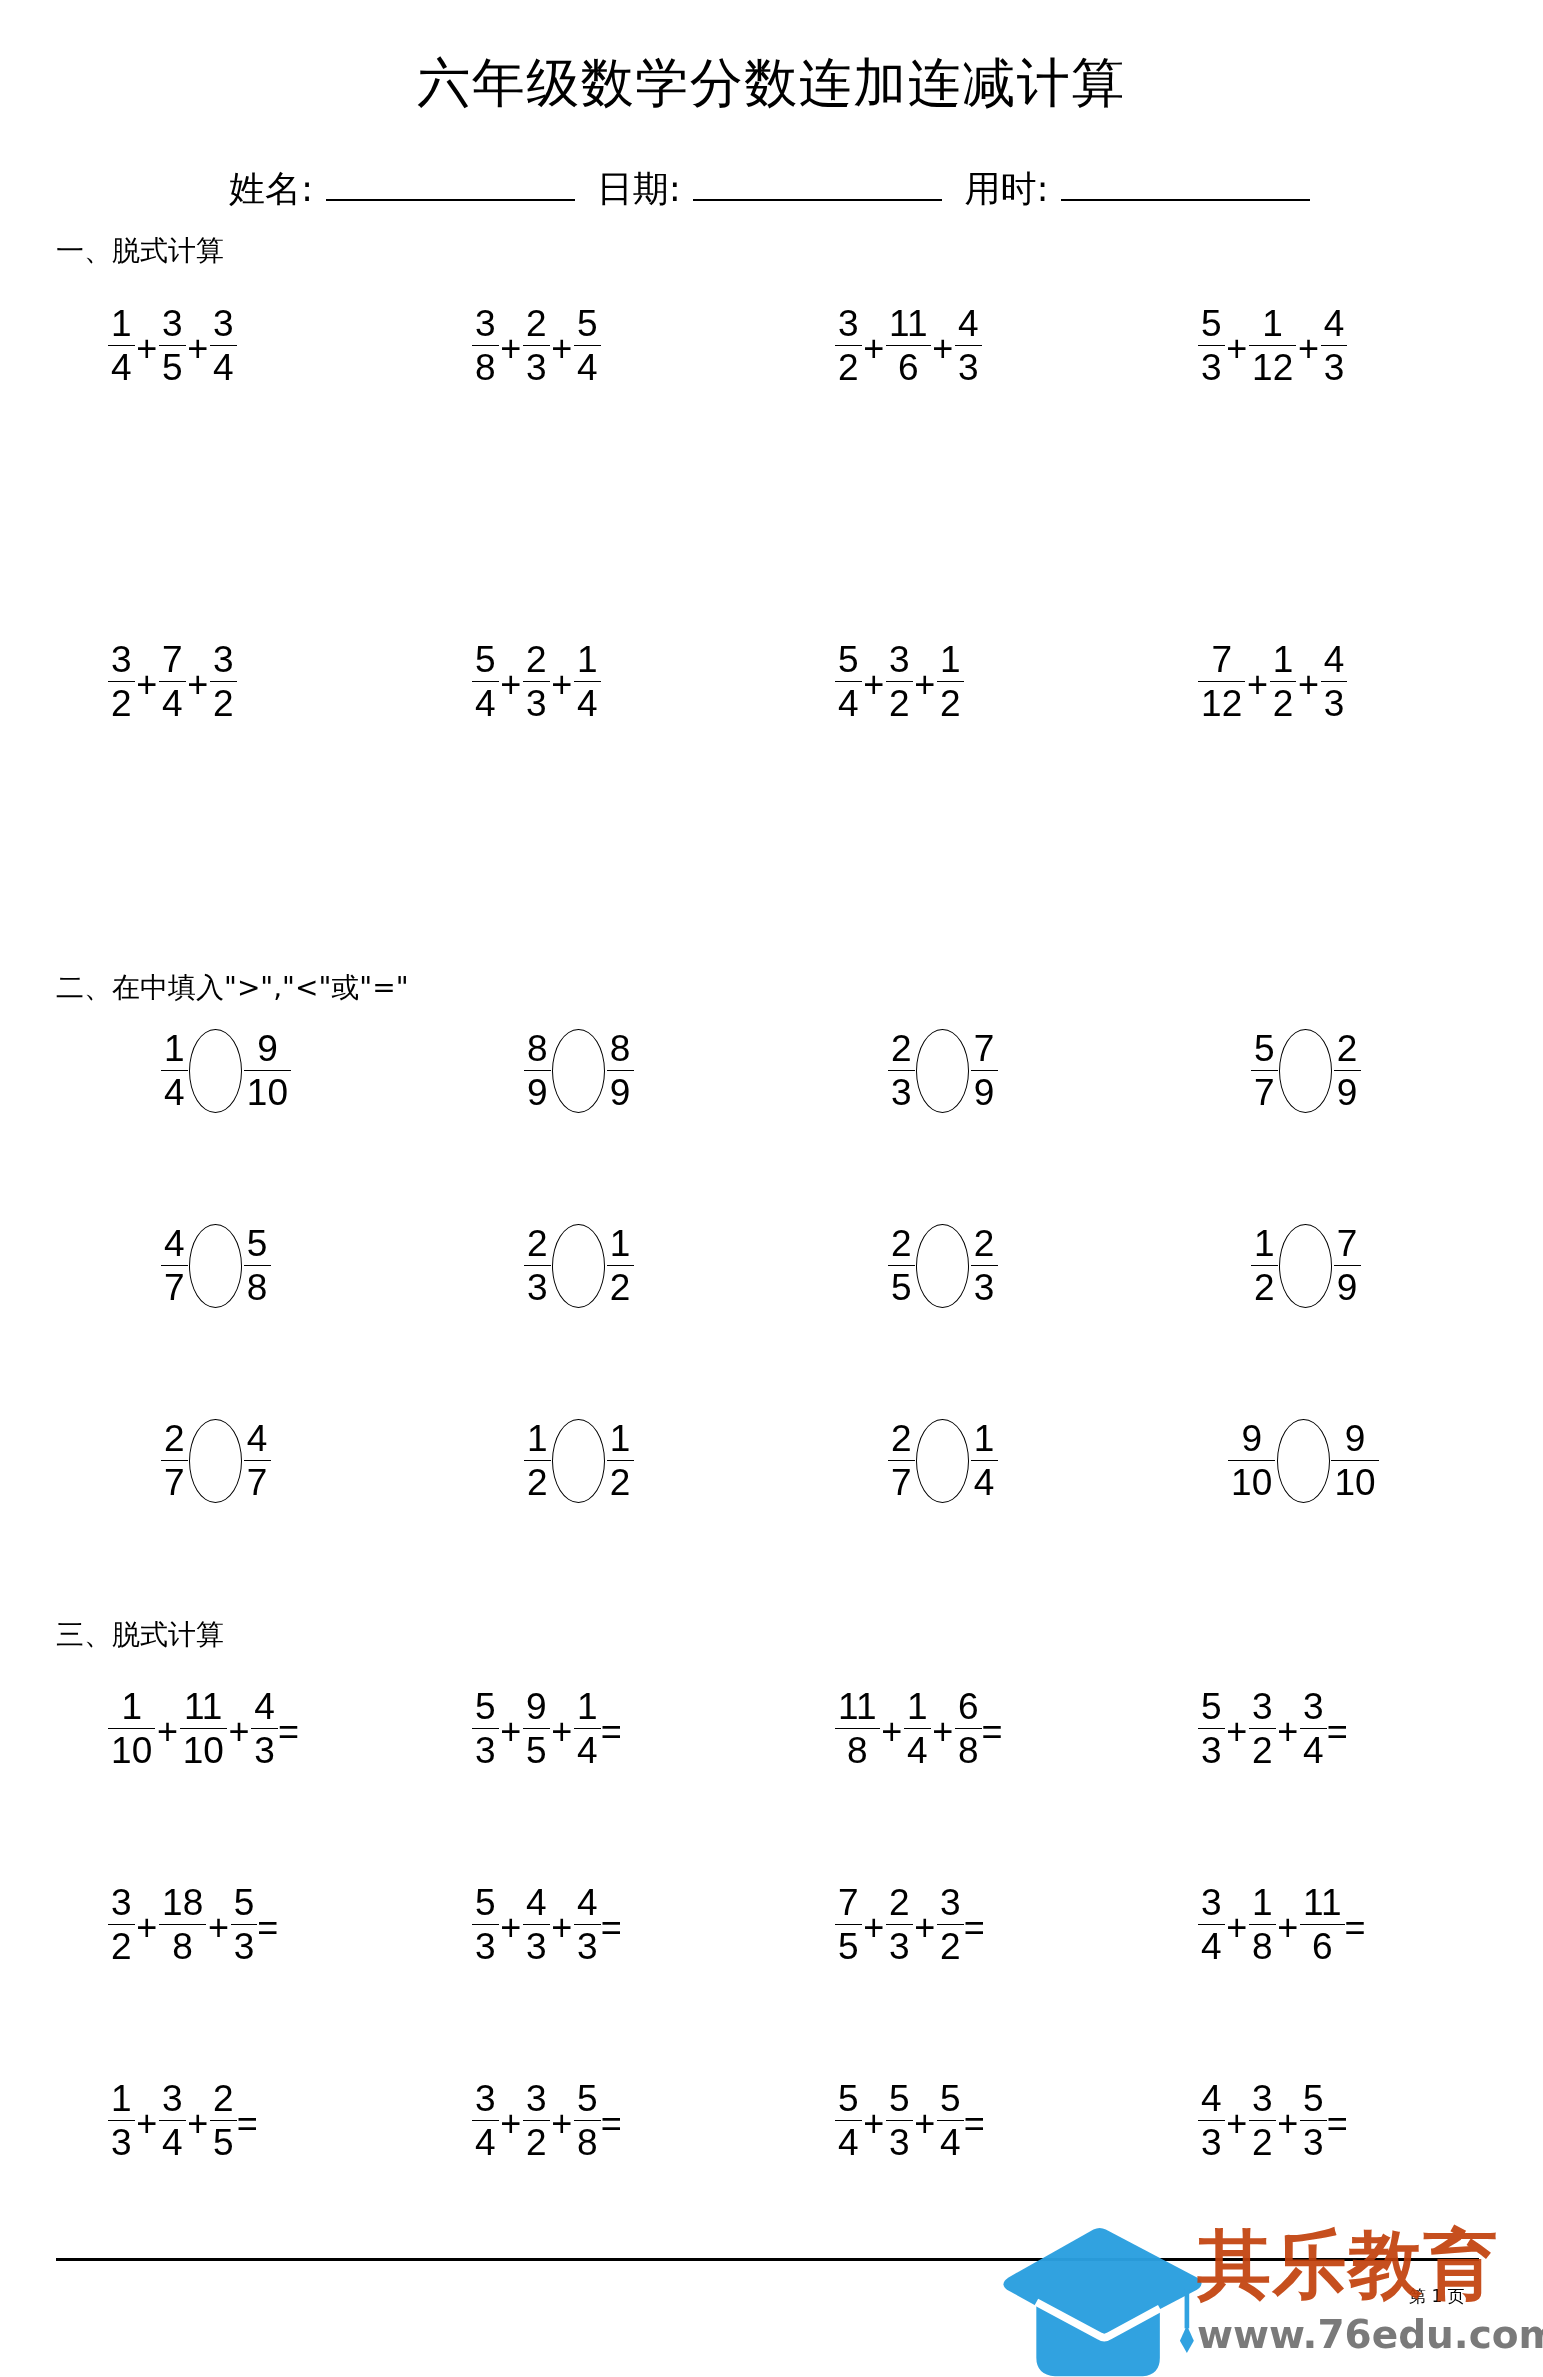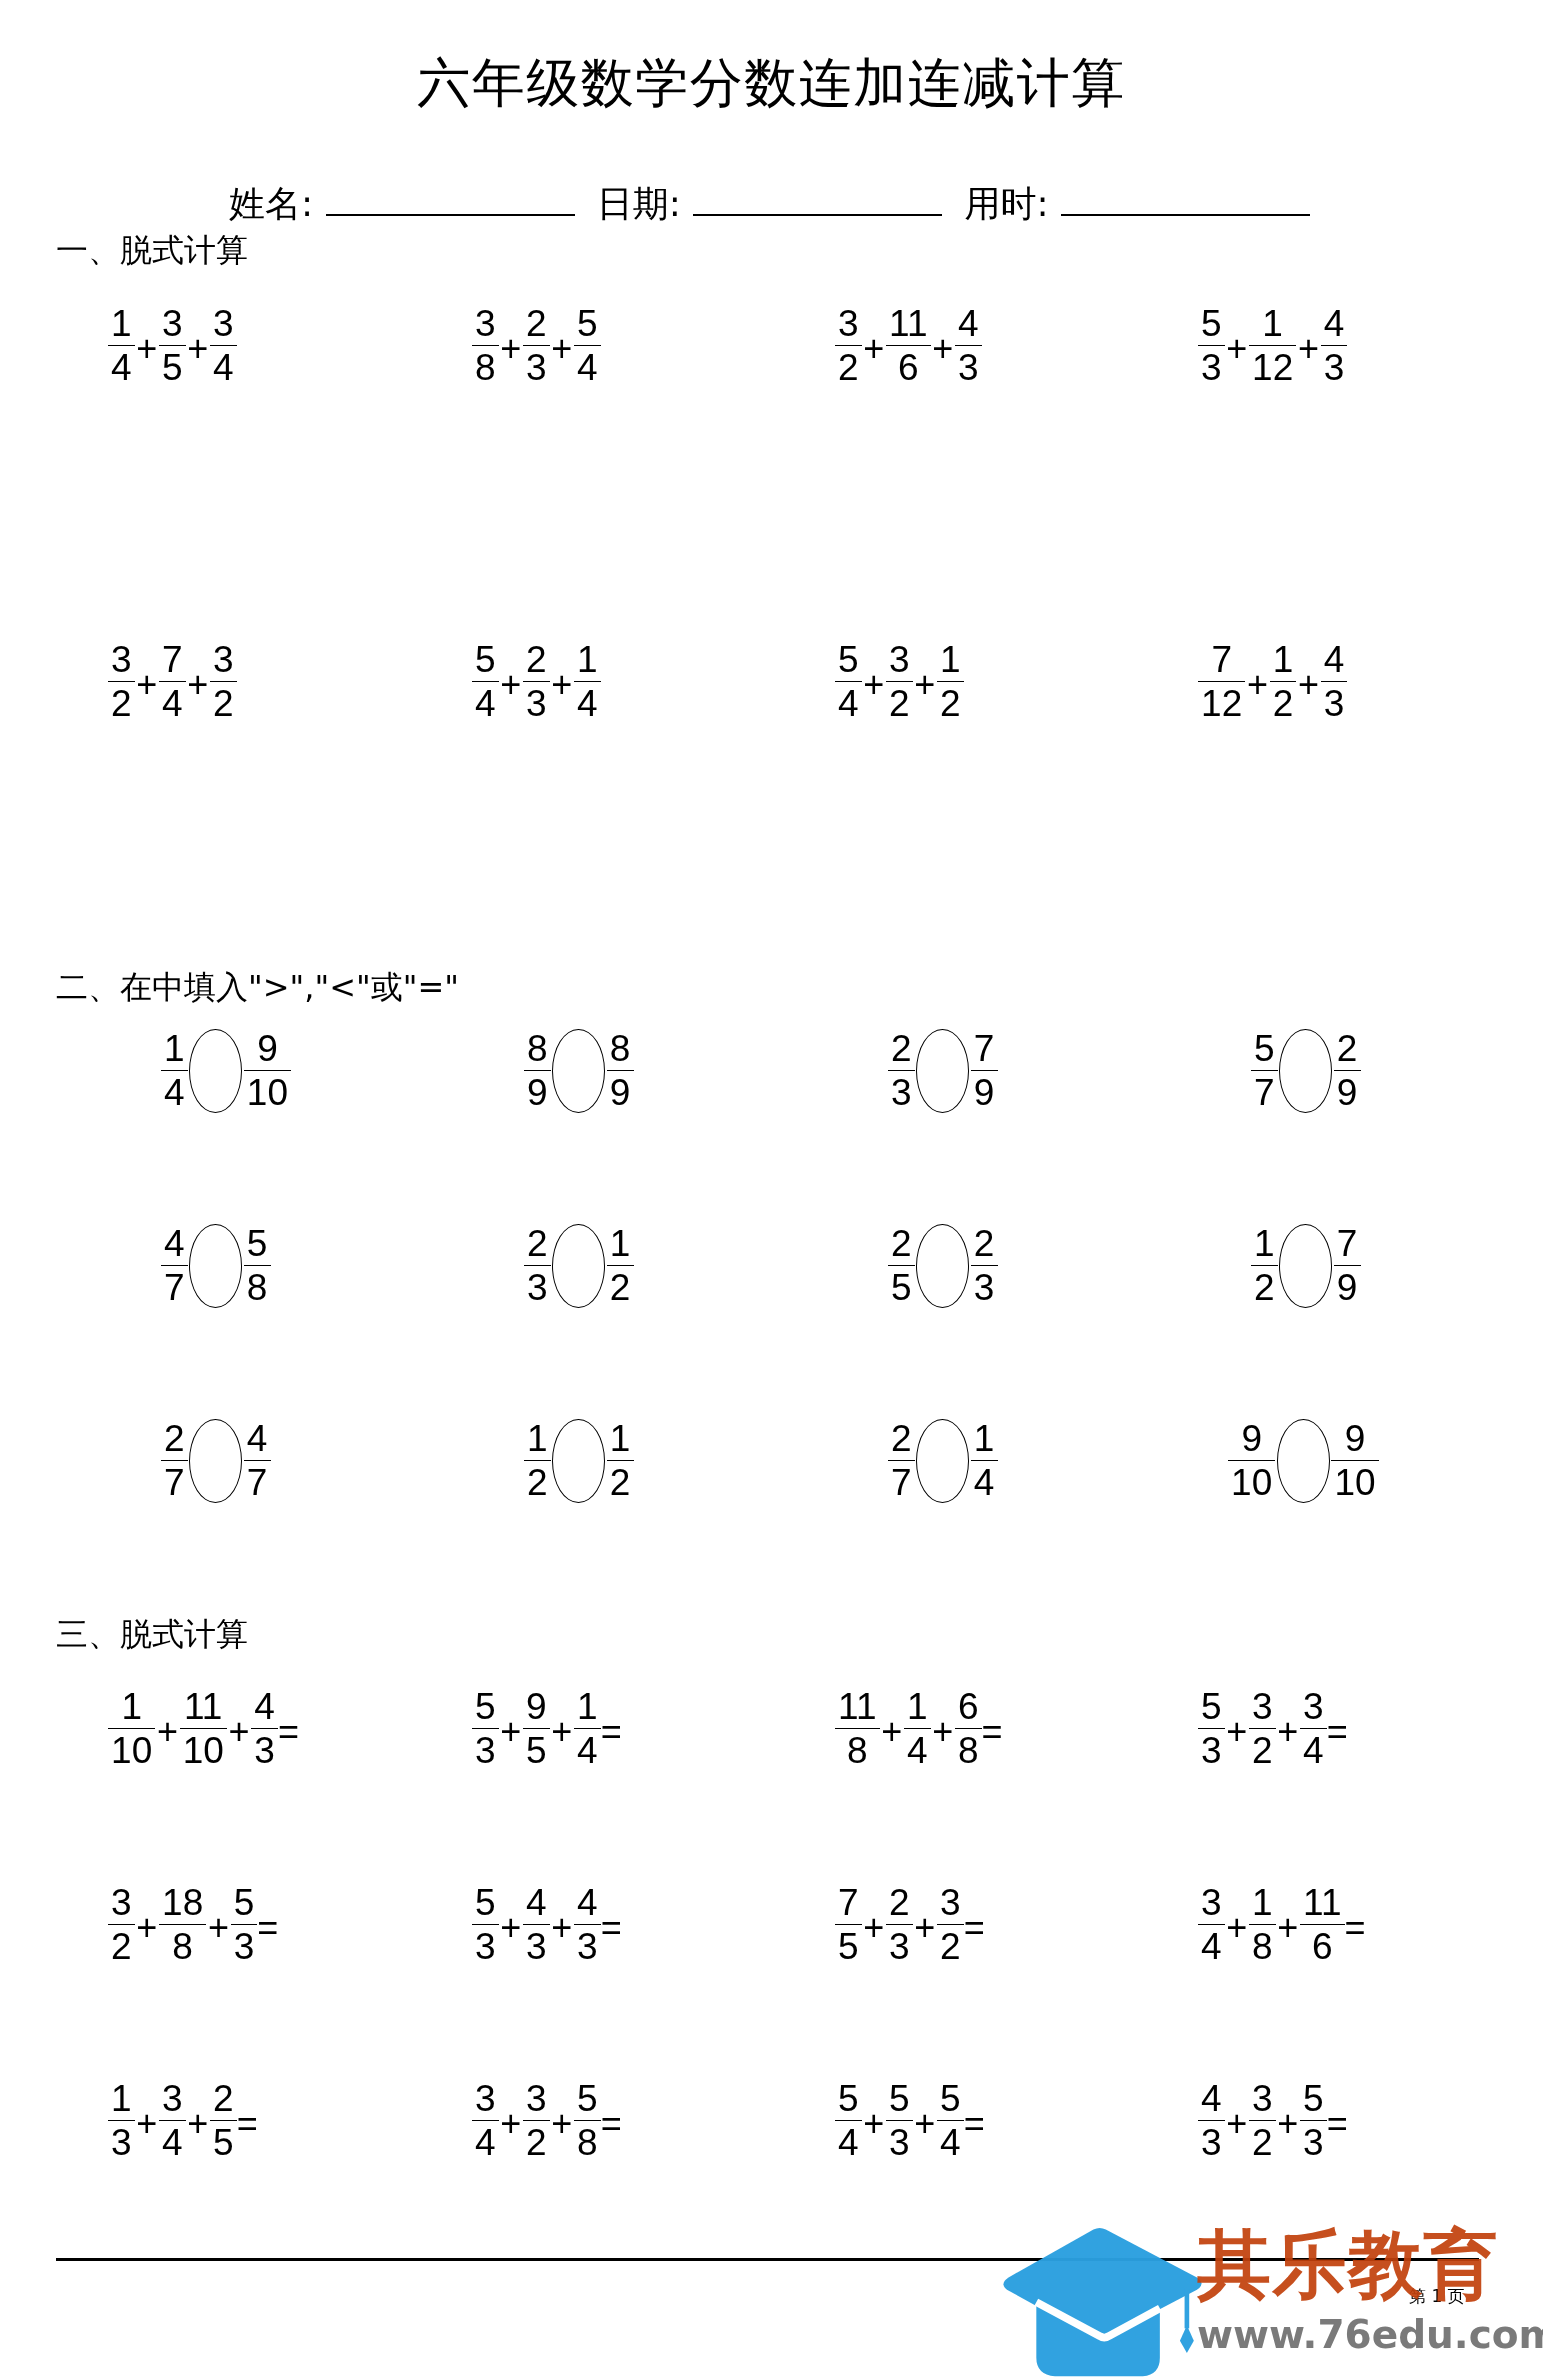--- a/index.html
+++ b/index.html
@@ -1,26 +1,26 @@
 <!DOCTYPE html>
 <html style="font-size:12.4px"><head>
 <meta charset="utf-8">
 <style>
   html, body { margin:0; padding:0; background:#ffffff; }
   body { width:1543px; height:2377px; position:relative; overflow:hidden;
          font-family:"Liberation Sans","DejaVu Sans",sans-serif; color:#000; }
   .title { position:absolute; left:0; width:1543px; top:48px; text-align:center;
            font-family:Liberation Serif, serif; font-size:53px; line-height:70px; letter-spacing:1.5px; }
-  .info { position:absolute; left:229px; top:179px; font-family:"DejaVu Sans",sans-serif;
+  .info { position:absolute; left:229px; top:164px; font-family:"DejaVu Sans",sans-serif;
           font-size:36px; line-height:49px; white-space:nowrap; }
   .info .lbl { display:inline-block; }
   .info .blank { display:inline-block; width:249px; border-bottom:2.3px solid #000; height:31px;
                  margin:0 10.8px 0 12.4px; vertical-align:baseline; }
   .section { position:absolute; left:56px; font-family:"DejaVu Sans",sans-serif;
-             font-size:32px; line-height:49px; white-space:nowrap; }
+             font-size:28px; line-height:49px; white-space:nowrap; }
   .expr { position:absolute; display:flex; align-items:center; white-space:nowrap; }
   .frac { display:inline-flex; flex-direction:column; align-items:center; }
   .frac .n, .frac .d { font-size:37px; line-height:43px; padding:0 3.1px; }
   .frac .bar { align-self:stretch; height:0; border-top:1.5px solid #000; margin:0 0; }
   .op { font-size:36px; line-height:36px; margin:7.7px 0.8px 0 0.8px; padding:0 0.8px; }
   .eq { font-size:36px; margin-top:7.7px; }
   .circle { width:53px; height:84px; border:1.5px solid #000; border-radius:50%; margin:0 1.5px; box-sizing:border-box; }
   .footer-line { position:absolute; left:56px; top:2258px; width:1423px; height:3.1px; background:#000; }
   .page-no { position:absolute; left:1409px; top:2285px; font-family:"DejaVu Sans",sans-serif;
              font-size:17px; line-height:23px; }

